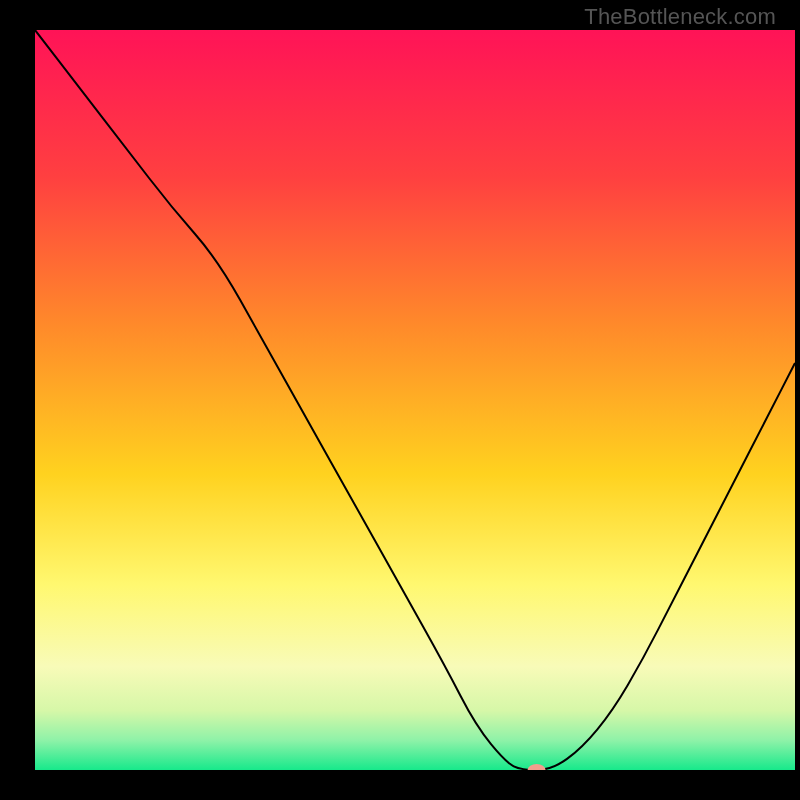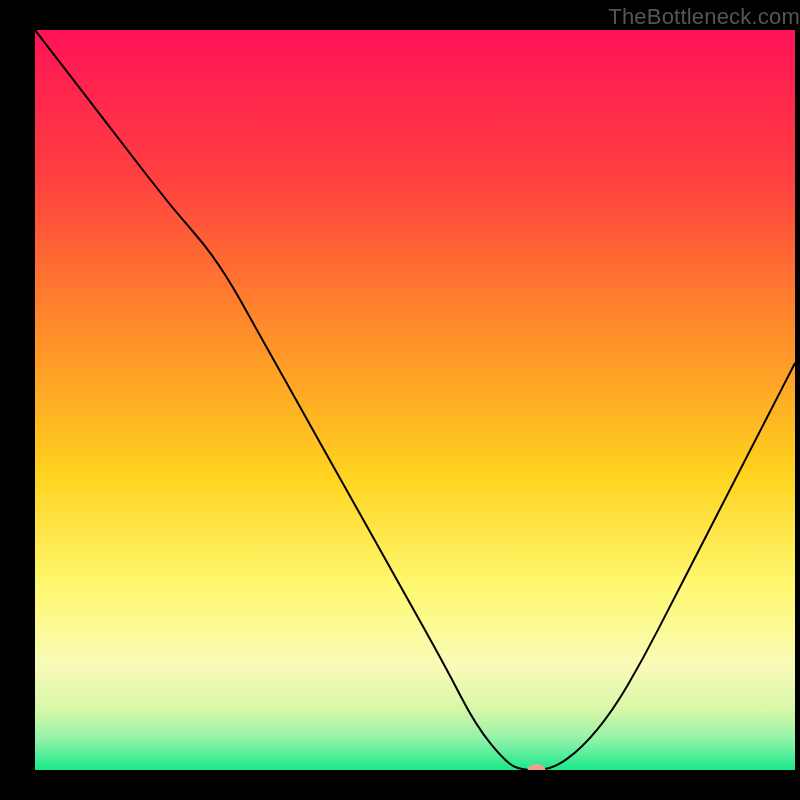--- a/index.html
+++ b/index.html
@@ -13,21 +13,21 @@
   }
   .frame {
     position: relative;
     width: 800px;
     height: 800px;
     background: #000;
   }
   .watermark {
     position: absolute;
     top: 4px;
-    right: 0;
+    right: 24px;
     color: #555;
     font-size: 22px;
     font-weight: 500;
     letter-spacing: 0.2px;
     user-select: none;
   }
   svg {
     display: block;
   }
 </style>

